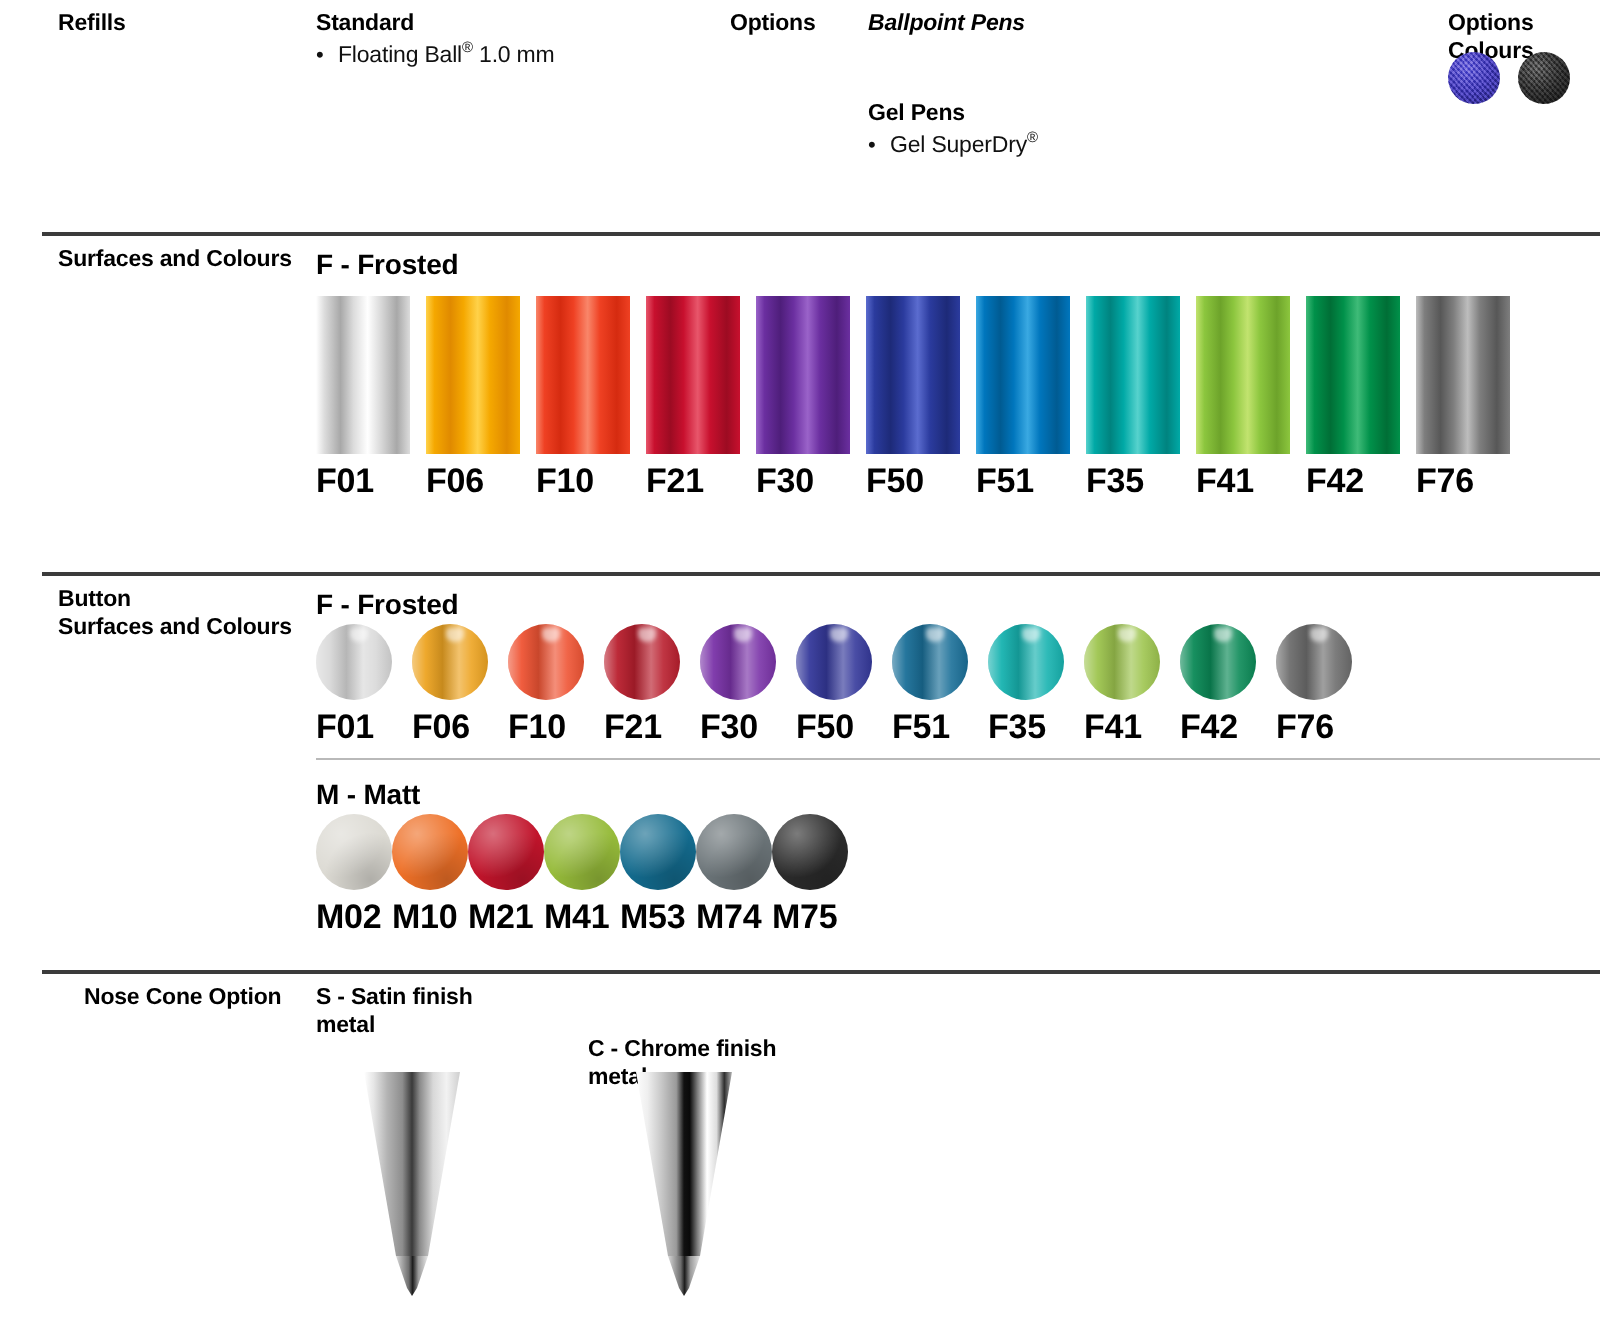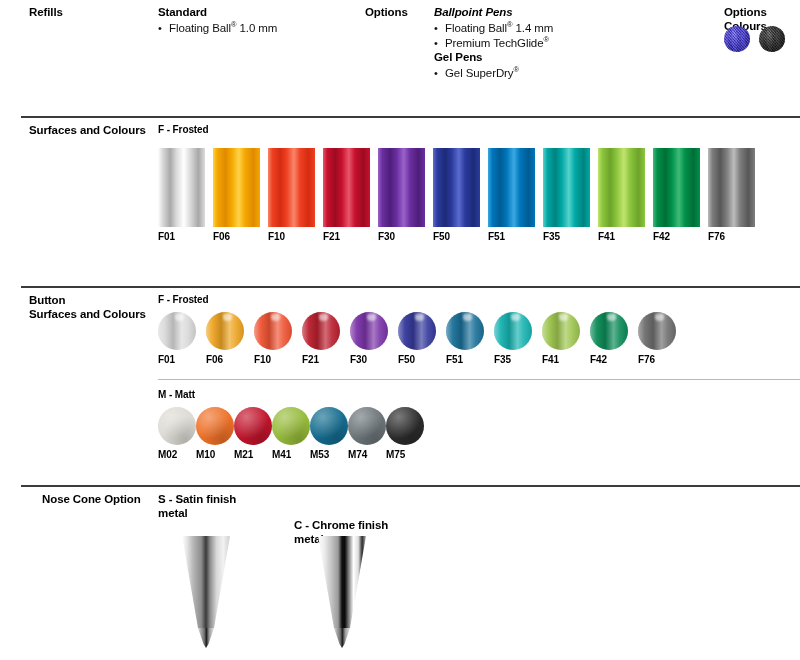--- a/index.html
+++ b/index.html
@@ -25,21 +25,21 @@
     color: #000;
   }
   .col-head {
     font-size: 11.5px;
     font-weight: bold;
     letter-spacing: -0.1px;
     line-height: 13.5px;
     color: #000;
   }
   .finish-head {
-    font-size: 10px;
+    font-size: 14px;
     font-weight: bold;
     letter-spacing: -0.1px;
     color: #000;
   }
   .bullet-list { list-style: none; }
   .bullet-list li {
     font-size: 11.5px;
     line-height: 15px;
     letter-spacing: -0.1px;
     color: #111;
@@ -114,21 +114,21 @@
     display: flex; gap: 8px;
   }
   .barrel-cell { width: 47px; }
   .barrel {
     width: 47px; height: 79px;
     position: relative;
     overflow: hidden;
   }
   .barrel-label,
   .btn-label {
-    font-size: 10px;
+    font-size: 17px;
     font-weight: bold;
     letter-spacing: -0.1px;
     color: #000;
     margin-top: 4px;
   }
 
   
   #sec2-rule    { top: 286px; }
   #sec2-label   { position: absolute; left: 8px;   top: 294px; }
   #sec2-finish-f{ position: absolute; left: 137px; top: 294px; }
@@ -195,24 +195,20 @@
   <div class="row-label" id="hdr-refills">Refills</div>
 
   <div class="col-head" id="hdr-standard">Standard</div>
   <ul class="bullet-list" id="hdr-std-list">
       <li>Floating Ball<span class="reg">®</span> 1.0 mm</li>
     </ul>
 
   <div class="col-head" id="hdr-options">Options</div>
 
   <div class="col-head" id="hdr-bp">Ballpoint Pens</div>
-  <ul class="bullet-list" id="hdr-bp-list">
-      <li>Floating Ball<span class="reg">®</span> 1.4 mm</li>
-      <li>Premium TechGlide<span class="reg">®</span></li>
-    </ul>
 
   <div class="col-head" id="hdr-gel">Gel Pens</div>
   <ul class="bullet-list" id="hdr-gel-list">
       <li>Gel SuperDry<span class="reg">®</span></li>
     </ul>
 
   <div class="col-head" id="hdr-writing">Options Colours</div>
   <div id="writing-swatches">
       <div class="ink-dot blue"></div>
       <div class="ink-dot black"></div>

